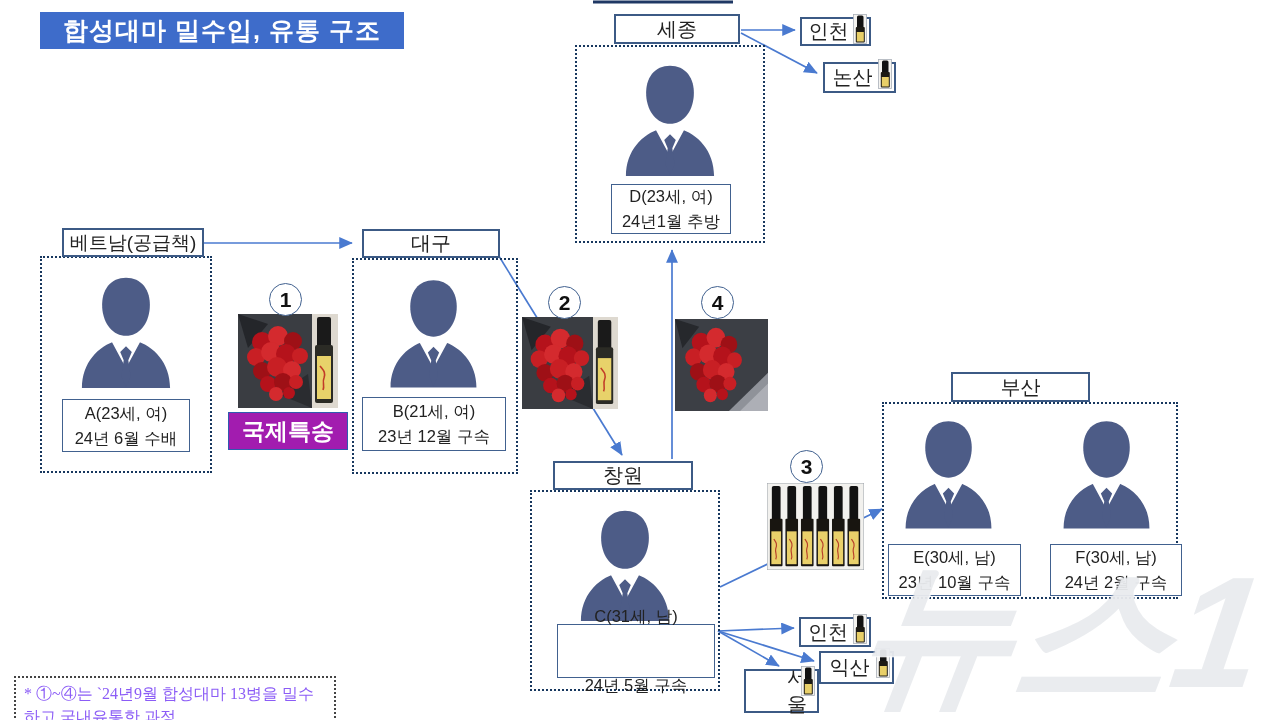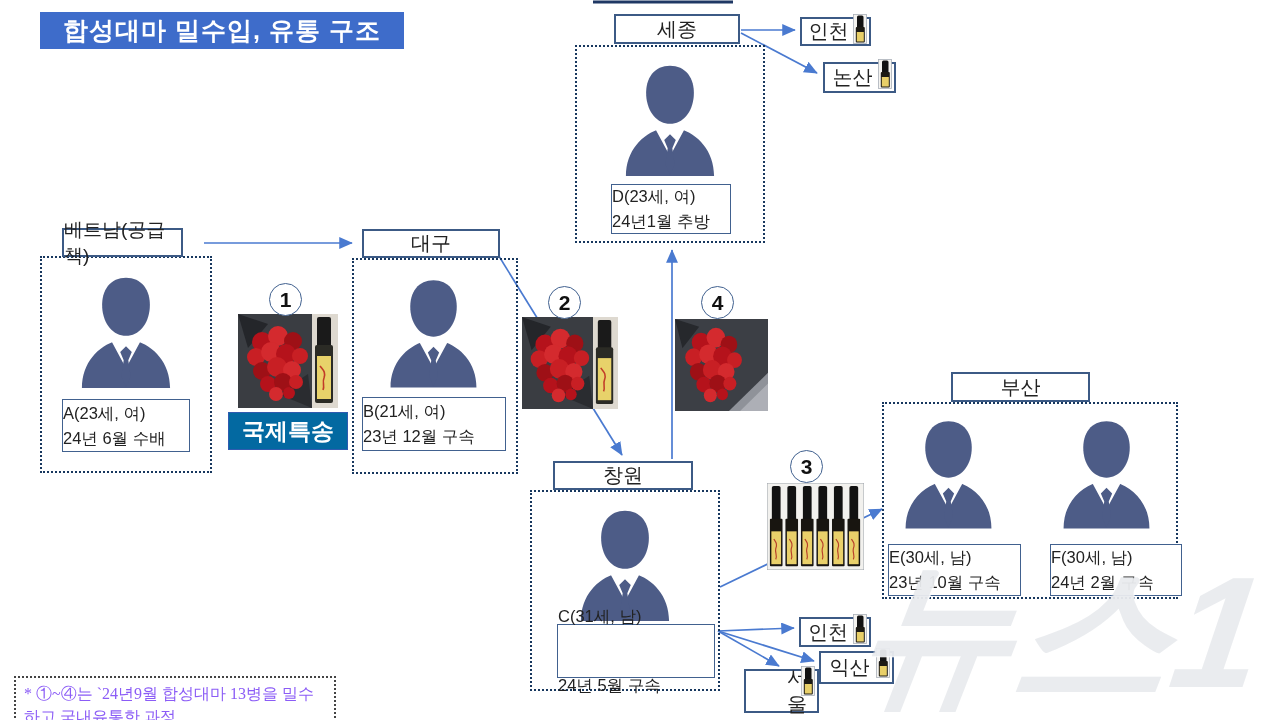--- a/index.html
+++ b/index.html
@@ -13,37 +13,37 @@
        font-size:20px;color:#222;box-sizing:border-box;}
   
   .city{position:absolute;z-index:3;background:#fff;border:2px solid #3c5a85;
         display:flex;align-items:center;justify-content:center;
         font-size:20px;color:#222;box-sizing:border-box;padding-right:14px;}
   .city .bottle-slot{position:absolute;right:2px;top:-5px;width:14px;height:34px;}
   
   .dotted{position:absolute;z-index:2;border:2px dotted #17375e;box-sizing:border-box;background:transparent;}
   
   .plabel{position:absolute;z-index:3;background:#fff;border:1.5px solid #41618f;
-          box-sizing:border-box;text-align:left;font-size:16.5px;line-height:1.5;
+          box-sizing:border-box;text-align:center;font-size:16.5px;line-height:1.5;
           display:flex;flex-direction:column;justify-content:center;color:#222;}
   
   .person-slot{position:absolute;z-index:2;}
   .person-slot svg{width:100%;height:100%;display:block;}
   
   .photo{position:absolute;z-index:2;}
   .photo svg{width:100%;height:100%;display:block;}
   
   .step{position:absolute;z-index:4;width:33px;height:33px;border-radius:50%;
         border:1.5px solid #41618f;background:#fff;display:flex;align-items:center;
         justify-content:center;font-size:21px;font-weight:bold;color:#111;box-sizing:border-box;}
   #title-box{position:absolute;left:40px;top:12px;width:364px;height:37px;z-index:3;
              background:#3e6cca;color:#fff;font-size:25px;font-weight:bold;
              display:flex;align-items:center;justify-content:center;letter-spacing:1px;}
   #shipping-box{position:absolute;left:228px;top:412px;width:120px;height:38px;z-index:4;
-                background:#0369a1;border:1px solid #2f5bb0;color:#fff;font-size:23px;font-weight:bold;
+                background:#a21caf;border:1px solid #2f5bb0;color:#fff;font-size:23px;font-weight:bold;
                 display:flex;align-items:center;justify-content:center;box-sizing:border-box;}
   #note-box{position:absolute;left:14px;top:676px;width:322px;height:58px;z-index:3;
             border:2px dotted #444;box-sizing:border-box;background:#fff;
             font-size:16px;line-height:1.45;padding:4px 8px;color:#8b5cf6;font-family:Liberation Serif, serif;}
   #watermark{position:absolute;left:858px;top:528px;z-index:6;pointer-events:none;
              font-size:158px;font-weight:bold;font-style:italic;
              transform:skewX(-8deg);color:rgba(214,217,224,0.5);
              text-shadow:1px 1px 0 rgba(255,255,255,0.9);white-space:nowrap;}
 </style>
 </head>
@@ -110,21 +110,21 @@
     <span class="bottle-slot">
   <svg viewBox="0 0 14 30" preserveAspectRatio="none">
     <rect x="0.5" y="0.5" width="13" height="29" fill="#f4f3f0" stroke="#aab0b8" stroke-width="0.8"></rect>
     <rect x="4" y="1.5" width="6.5" height="13" rx="1.5" fill="#121212"></rect>
     <rect x="2.8" y="13" width="9" height="15.5" rx="1" fill="#1c1a14"></rect>
     <rect x="3.8" y="18" width="7" height="9.5" fill="#e8cf68"></rect>
   </svg>
 </span>
   </div>
 
-  <div class="hdr" style="left:62px;top:228px;width:121px;height:29px;font-size:19px;">베트남(공급책)</div>
+  <div class="hdr" style="left:62px;top:228px;width:142px;height:29px;font-size:19px;">베트남(공급책)</div>
   <div class="dotted" style="left:40px;top:256px;width:172px;height:217px;"></div>
   <div class="person-slot" style="left:68px;top:270px;width:116px;height:120px;">
   <svg viewBox="0 0 100 100" preserveAspectRatio="xMidYMid meet">
     <path fill="#4d5c87" d="M50 5 C63 5 71.5 15 70.5 31 C69.5 45 61 55 50 55 C39 55 30.5 45 29.5 31 C28.5 15 37 5 50 5 Z"></path>
     <path fill="#4d5c87" d="M12 100 C12 78 26 64 42 59 L50 70 L58 59 C74 64 88 78 88 100 Z"></path>
     <path fill="#ffffff" d="M36 57 L50 83 L64 57 L57 54 L50 63 L43 54 Z"></path>
     <path fill="#4d5c87" d="M50 64 L45 69 L48 76 L46 90 L50 99 L54 90 L52 76 L55 69 Z"></path>
   </svg>
 </div>
   <div class="plabel" style="left:62px;top:399px;width:128px;height:53px;">

